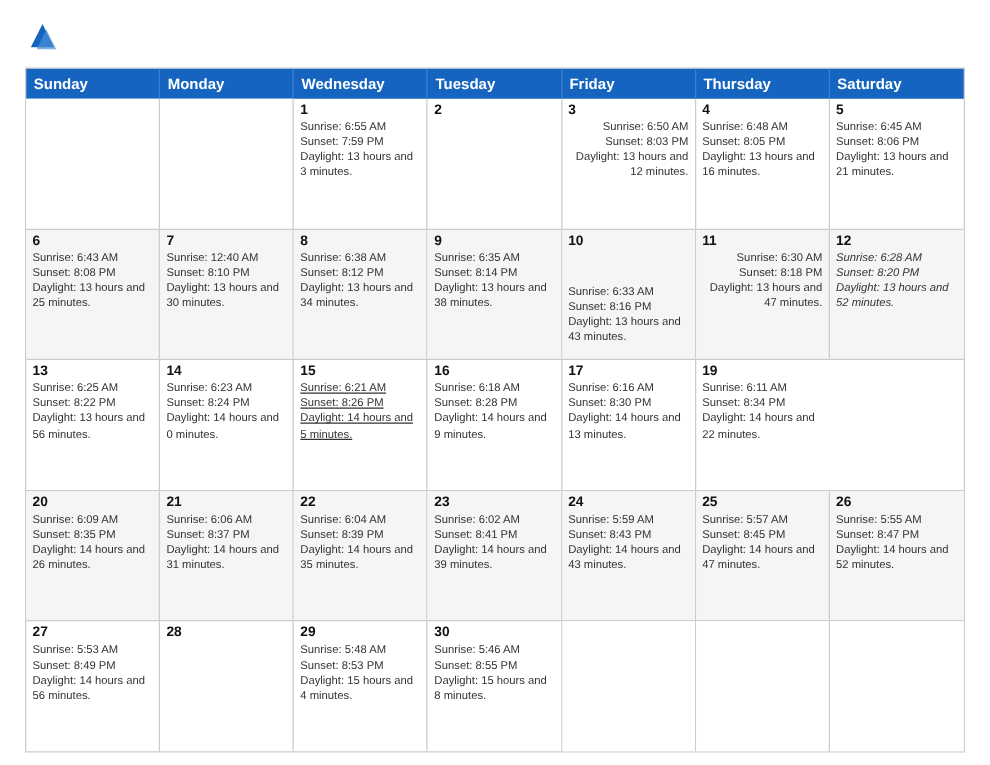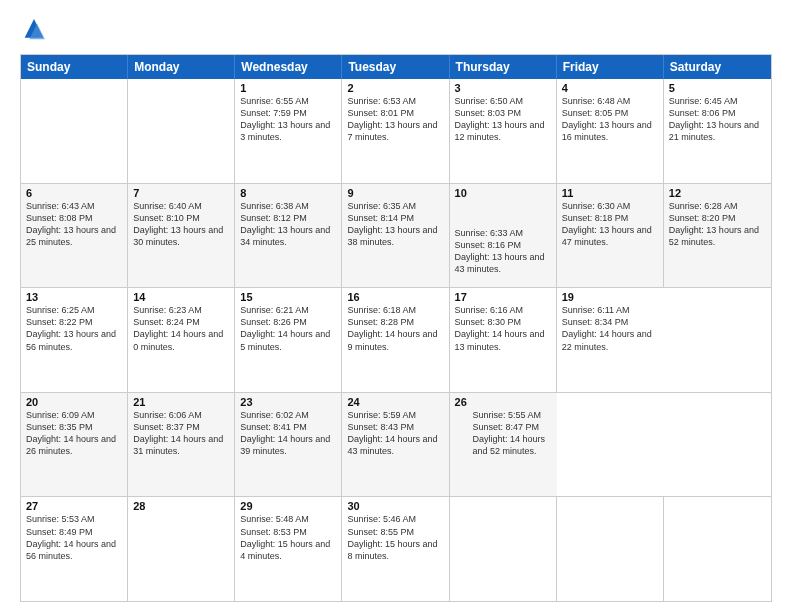--- a/index.html
+++ b/index.html
@@ -137,43 +137,40 @@
       <div class="location-title"></div>
     </div>
   </div>
 
   <div class="calendar">
     <div class="cal-header-row">
     <div class="cal-header-cell">Sunday</div>
         <div class="cal-header-cell">Monday</div>
         <div class="cal-header-cell">Wednesday</div>
         <div class="cal-header-cell">Tuesday</div>
+        <div class="cal-header-cell">Friday</div>
         <div class="cal-header-cell">Thursday</div>
-        <div class="cal-header-cell">Friday</div>
         <div class="cal-header-cell">Saturday</div>
       </div>
     <div class="cal-body">
     <div class="cal-row">
           <div class="cal-cell empty"></div>
           <div class="cal-cell empty"></div>
           <div class="cal-cell">
             <span class="day-num">1</span>
             <div class="day-info" style="white-space: pre-line;">Sunrise: 6:55 AM
 Sunset: 7:59 PM
 Daylight: 13 hours and 3 minutes.</div>
           </div>
           <div class="cal-cell">
             <span class="day-num">2</span>
-            <div class="day-info" style="white-space: pre-line;">Sunrise: 6:53 AM
-Sunset: 8:01 PM
-Daylight: 13 hours and 7 minutes.</div>
           </div>
           <div class="cal-cell">
             <span class="day-num">3</span>
-            <div class="day-info" style="white-space: pre-line;">Sunrise: 6:50 AM
+            <div class="day-info" style="white-space: pre-line; text-align: right;">Sunrise: 6:50 AM
 Sunset: 8:03 PM
 Daylight: 13 hours and 12 minutes.</div>
           </div>
           <div class="cal-cell">
             <span class="day-num">4</span>
             <div class="day-info" style="white-space: pre-line;">Sunrise: 6:48 AM
 Sunset: 8:05 PM
 Daylight: 13 hours and 16 minutes.</div>
           </div>
           <div class="cal-cell">
@@ -185,21 +182,21 @@
         </div>
         <div class="cal-row">
           <div class="cal-cell shaded">
             <span class="day-num">6</span>
             <div class="day-info" style="white-space: pre-line;">Sunrise: 6:43 AM
 Sunset: 8:08 PM
 Daylight: 13 hours and 25 minutes.</div>
           </div>
           <div class="cal-cell shaded">
             <span class="day-num">7</span>
-            <div class="day-info" style="white-space: pre-line;">Sunrise: 6:40 AM
+            <div class="day-info" style="white-space: pre-line;">Sunrise: 12:40 AM
 Sunset: 8:10 PM
 Daylight: 13 hours and 30 minutes.</div>
           </div>
           <div class="cal-cell shaded">
             <span class="day-num">8</span>
             <div class="day-info" style="white-space: pre-line;">Sunrise: 6:38 AM
 Sunset: 8:12 PM
 Daylight: 13 hours and 34 minutes.</div>
           </div>
           <div class="cal-cell shaded">
@@ -209,47 +206,47 @@
 Daylight: 13 hours and 38 minutes.</div>
           </div>
           <div class="cal-cell shaded">
             <span class="day-num">10</span>
             <div class="day-info" style="white-space: pre-line; margin-top: 28px;">Sunrise: 6:33 AM
 Sunset: 8:16 PM
 Daylight: 13 hours and 43 minutes.</div>
           </div>
           <div class="cal-cell shaded">
             <span class="day-num">11</span>
-            <div class="day-info" style="white-space: pre-line;">Sunrise: 6:30 AM
+            <div class="day-info" style="white-space: pre-line; text-align: right;">Sunrise: 6:30 AM
 Sunset: 8:18 PM
 Daylight: 13 hours and 47 minutes.</div>
           </div>
           <div class="cal-cell shaded">
             <span class="day-num">12</span>
-            <div class="day-info" style="white-space: pre-line;">Sunrise: 6:28 AM
+            <div class="day-info" style="white-space: pre-line; font-style: italic;">Sunrise: 6:28 AM
 Sunset: 8:20 PM
 Daylight: 13 hours and 52 minutes.</div>
           </div>
         </div>
         <div class="cal-row">
           <div class="cal-cell">
             <span class="day-num">13</span>
             <div class="day-info" style="white-space: pre-line;">Sunrise: 6:25 AM
 Sunset: 8:22 PM
 Daylight: 13 hours and 56 minutes.</div>
           </div>
           <div class="cal-cell">
             <span class="day-num">14</span>
             <div class="day-info" style="white-space: pre-line;">Sunrise: 6:23 AM
 Sunset: 8:24 PM
 Daylight: 14 hours and 0 minutes.</div>
           </div>
           <div class="cal-cell">
             <span class="day-num">15</span>
-            <div class="day-info" style="white-space: pre-line;">Sunrise: 6:21 AM
+            <div class="day-info" style="white-space: pre-line; text-decoration: underline;">Sunrise: 6:21 AM
 Sunset: 8:26 PM
 Daylight: 14 hours and 5 minutes.</div>
           </div>
           <div class="cal-cell">
             <span class="day-num">16</span>
             <div class="day-info" style="white-space: pre-line;">Sunrise: 6:18 AM
 Sunset: 8:28 PM
 Daylight: 14 hours and 9 minutes.</div>
           </div>
           <div class="cal-cell">
@@ -272,34 +269,46 @@
 Sunset: 8:35 PM
 Daylight: 14 hours and 26 minutes.</div>
           </div>
           <div class="cal-cell shaded">
             <span class="day-num">21</span>
             <div class="day-info" style="white-space: pre-line;">Sunrise: 6:06 AM
 Sunset: 8:37 PM
 Daylight: 14 hours and 31 minutes.</div>
           </div>
           <div class="cal-cell shaded">
+            <span class="day-num">22</span>
+            <div class="day-info" style="white-space: pre-line;">Sunrise: 6:04 AM
+Sunset: 8:39 PM
+Daylight: 14 hours and 35 minutes.</div>
+          </div>
+          <div class="cal-cell shaded">
             <span class="day-num">23</span>
             <div class="day-info" style="white-space: pre-line;">Sunrise: 6:02 AM
 Sunset: 8:41 PM
 Daylight: 14 hours and 39 minutes.</div>
           </div>
           <div class="cal-cell shaded">
             <span class="day-num">24</span>
             <div class="day-info" style="white-space: pre-line;">Sunrise: 5:59 AM
 Sunset: 8:43 PM
 Daylight: 14 hours and 43 minutes.</div>
           </div>
           <div class="cal-cell shaded">
+            <span class="day-num">25</span>
+            <div class="day-info" style="white-space: pre-line;">Sunrise: 5:57 AM
+Sunset: 8:45 PM
+Daylight: 14 hours and 47 minutes.</div>
+          </div>
+          <div class="cal-cell shaded">
             <span class="day-num">26</span>
-            <div class="day-info" style="white-space: pre-line; margin-left: 18px;">Sunrise: 5:55 AM
+            <div class="day-info" style="white-space: pre-line;">Sunrise: 5:55 AM
 Sunset: 8:47 PM
 Daylight: 14 hours and 52 minutes.</div>
           </div>
         </div>
         <div class="cal-row">
           <div class="cal-cell">
             <span class="day-num">27</span>
             <div class="day-info" style="white-space: pre-line;">Sunrise: 5:53 AM
 Sunset: 8:49 PM
 Daylight: 14 hours and 56 minutes.</div>

